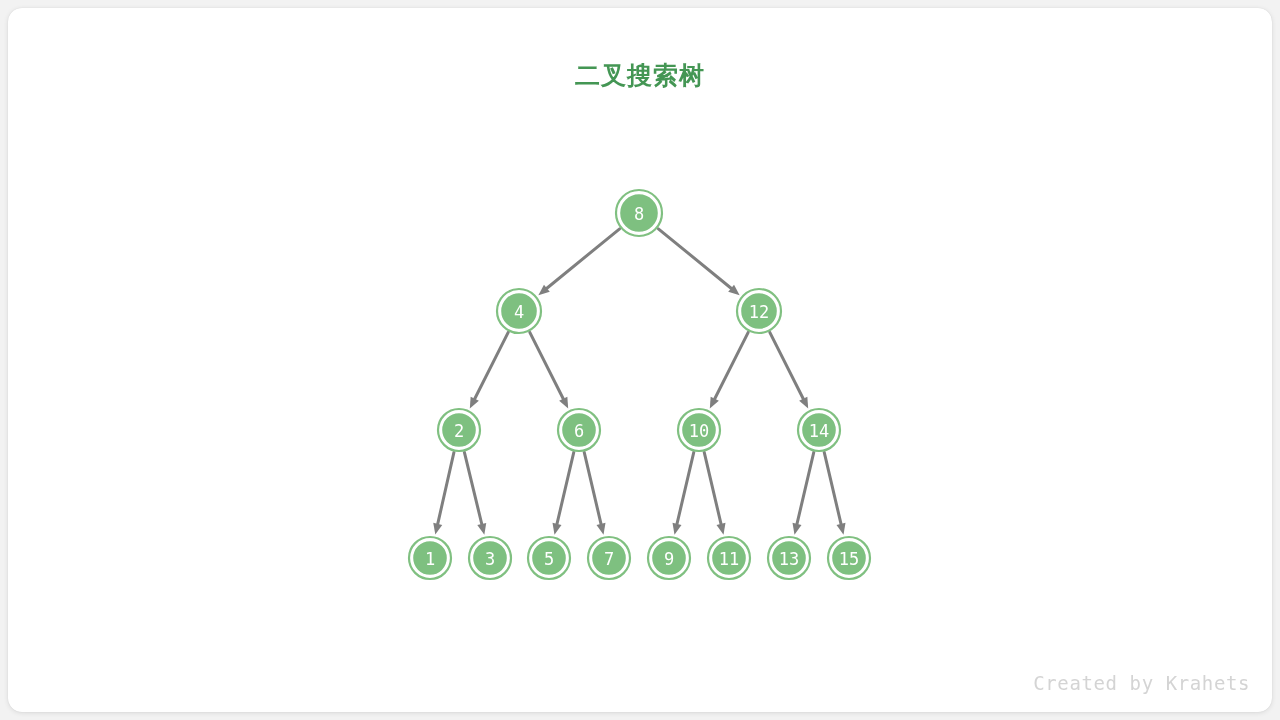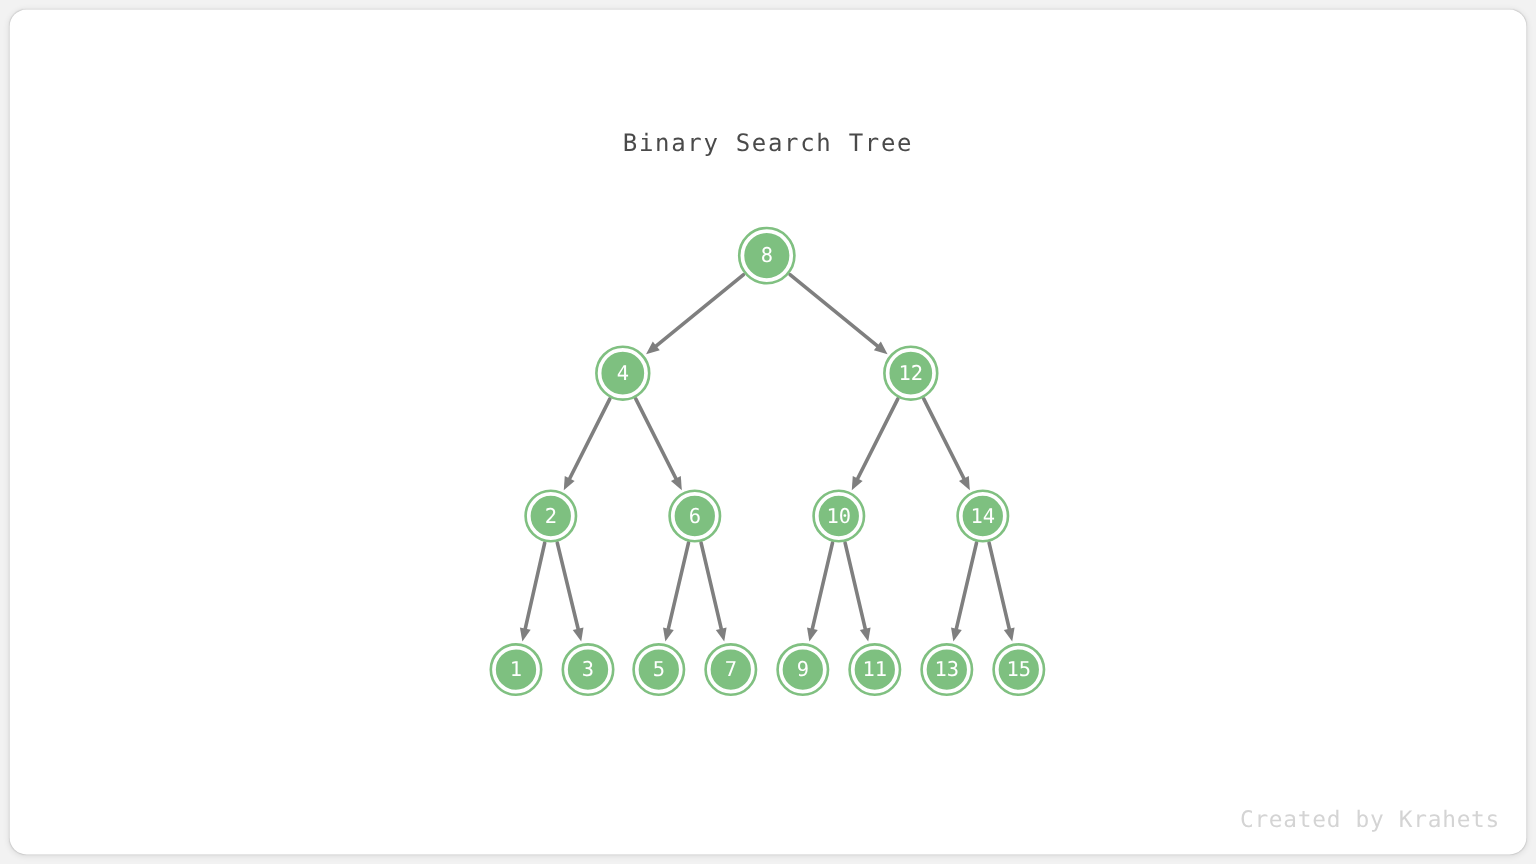--- a/index.html
+++ b/index.html
@@ -89,22 +89,22 @@
   }
   .arrow-head {
     fill: #7f7f7f;
   }
 </style>
 </head>
 <body>
 
 <div id="card">
 
-
-  <div id="subtitle">Binary Search Tree</div>
+  <div id="title">二叉搜索树</div>
+
 
   <svg id="tree-svg" viewBox="0 0 1264 704">
     <g id="edges-group">
         <line x1="611.64" y1="220.81" x2="538.88" y2="280.23" class="edge-line" stroke-linecap="round"></line>
         <polygon points="530.36,287.19 535.97,276.67 541.79,283.79" class="arrow-head"></polygon>
         <line x1="650.36" y1="220.81" x2="723.12" y2="280.23" class="edge-line" stroke-linecap="round"></line>
         <polygon points="731.64,287.19 720.21,283.79 726.03,276.67" class="arrow-head"></polygon>
         <line x1="500.19" y1="324.43" x2="466.76" y2="390.75" class="edge-line" stroke-linecap="round"></line>
         <polygon points="461.81,400.57 462.65,388.68 470.86,392.82" class="arrow-head"></polygon>
         <line x1="521.81" y1="324.43" x2="555.24" y2="390.75" class="edge-line" stroke-linecap="round"></line>

